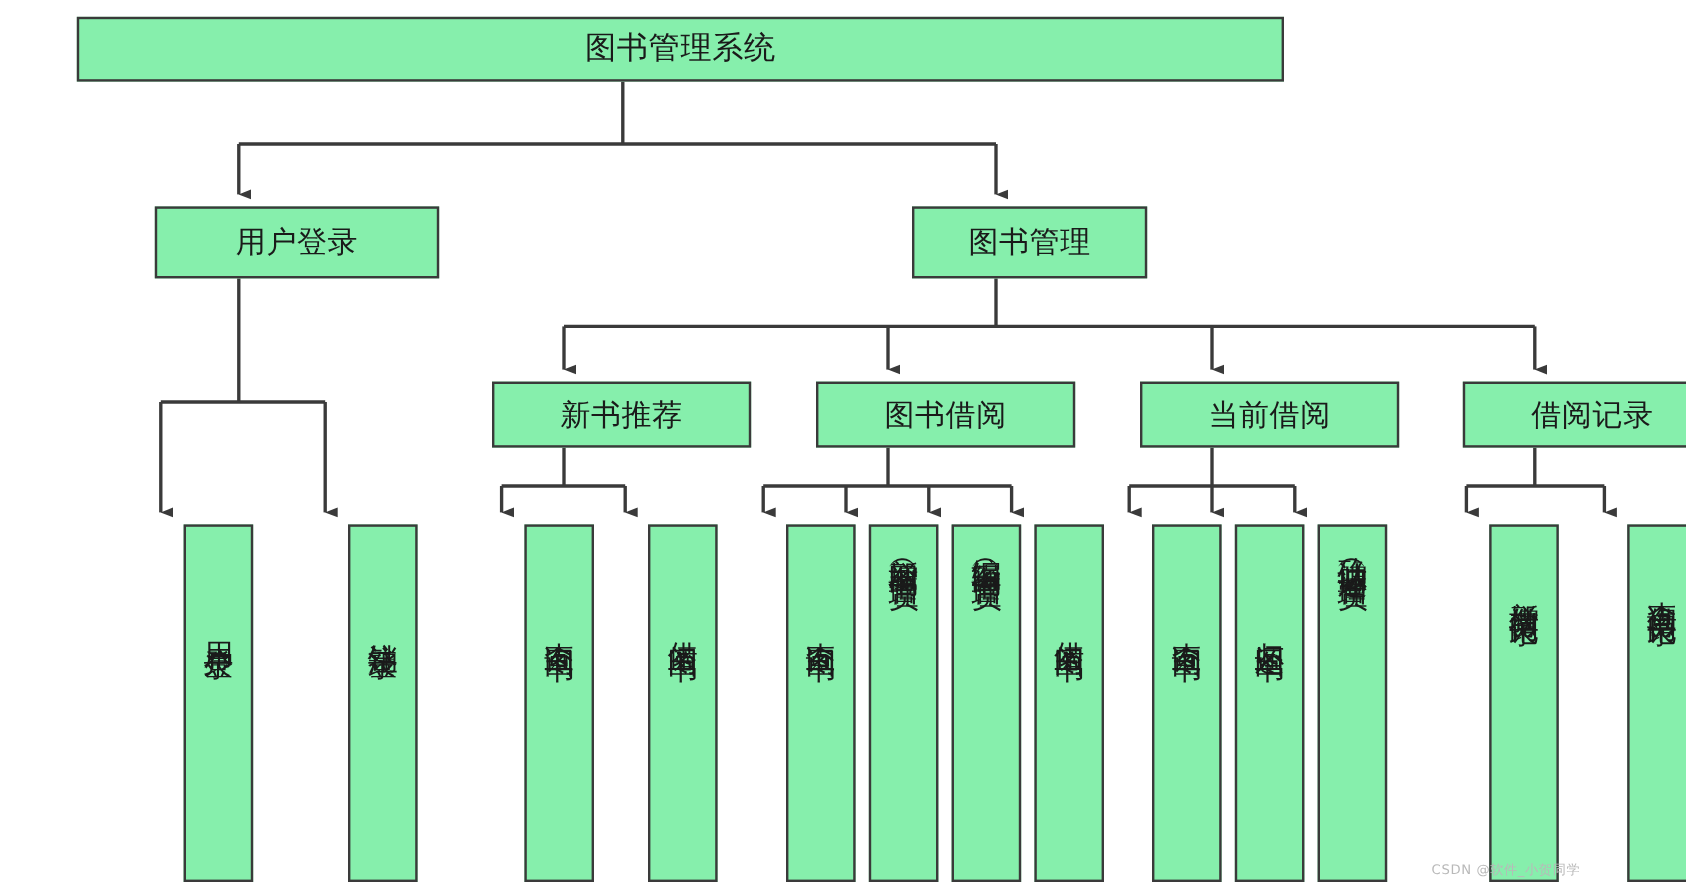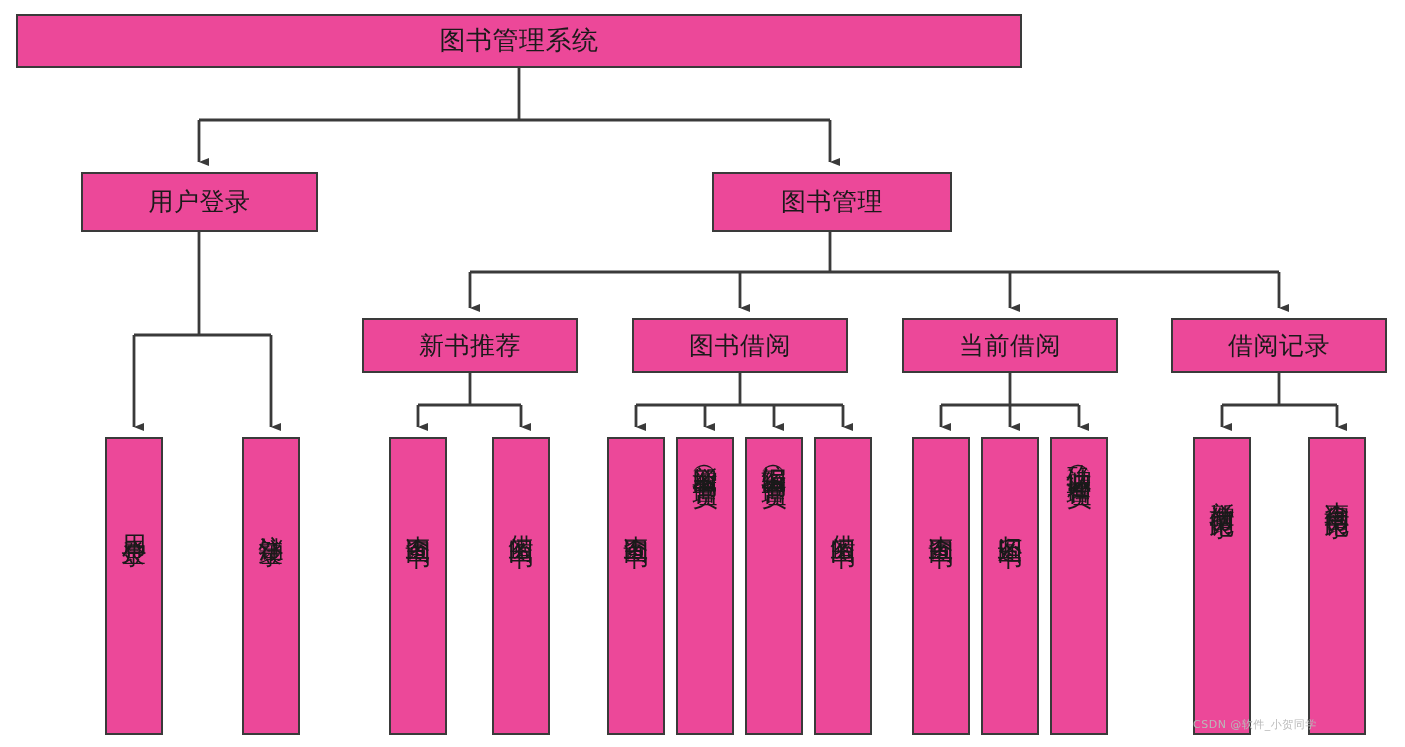--- a/index.html
+++ b/index.html
@@ -22,26 +22,27 @@
     position: absolute;
     left: 0;
     top: 0;
     width: 1405px;
     height: 747px;
     pointer-events: none;
   }
   .node {
     position: absolute;
     box-sizing: border-box;
-    background: #ec4899;
+    background: #86efac;
     border: 2.5px solid #3a3a3a;
     display: flex;
     align-items: center;
     justify-content: center;
     color: #1a1a1a;
+    margin-left: 48px;
   }
   .node .label {
     display: block;
     text-align: center;
     line-height: 1.12;
     white-space: nowrap;
   }
   
   .node.horiz .label {
     font-size: 25px;
@@ -133,21 +134,21 @@
   </svg>
 
   <div class="node horiz root" style="left:16px; top:14px; width:1006px; height:54px;">
     <span class="label">图书管理系统</span>
   </div>
 
   <div class="node horiz" style="left:81px; top:172px; width:237px; height:60px;">
     <span class="label">用户登录</span>
   </div>
 
-  <div class="node horiz" style="left:712px; top:172px; width:240px; height:60px;">
+  <div class="node horiz" style="left:712px; top:172px; width:196px; height:60px;">
     <span class="label">图书管理</span>
   </div>
 
   <div class="node horiz" style="left:362px; top:318px; width:216px; height:55px;">
     <span class="label">新书推荐</span>
   </div>
 
   <div class="node horiz" style="left:632px; top:318px; width:216px; height:55px;">
     <span class="label">图书借阅</span>
   </div>

